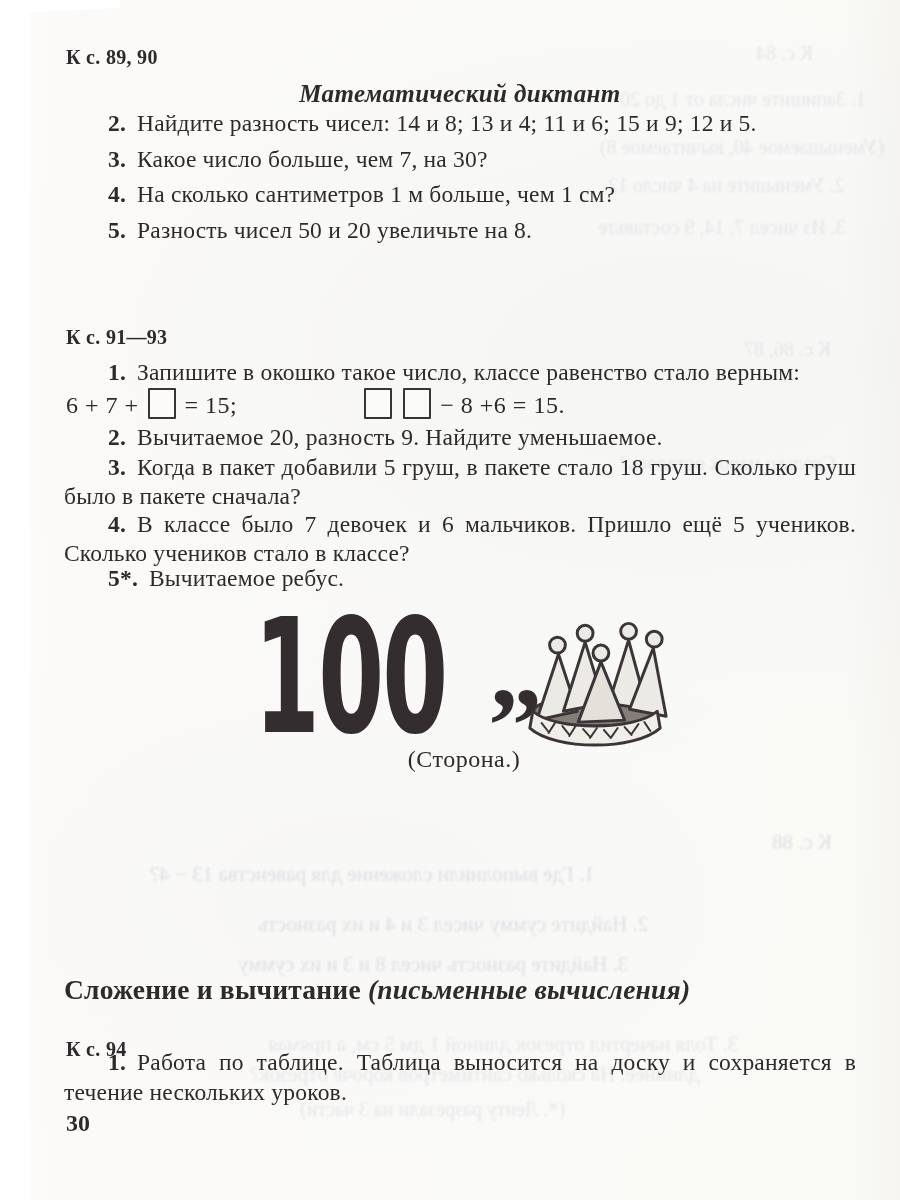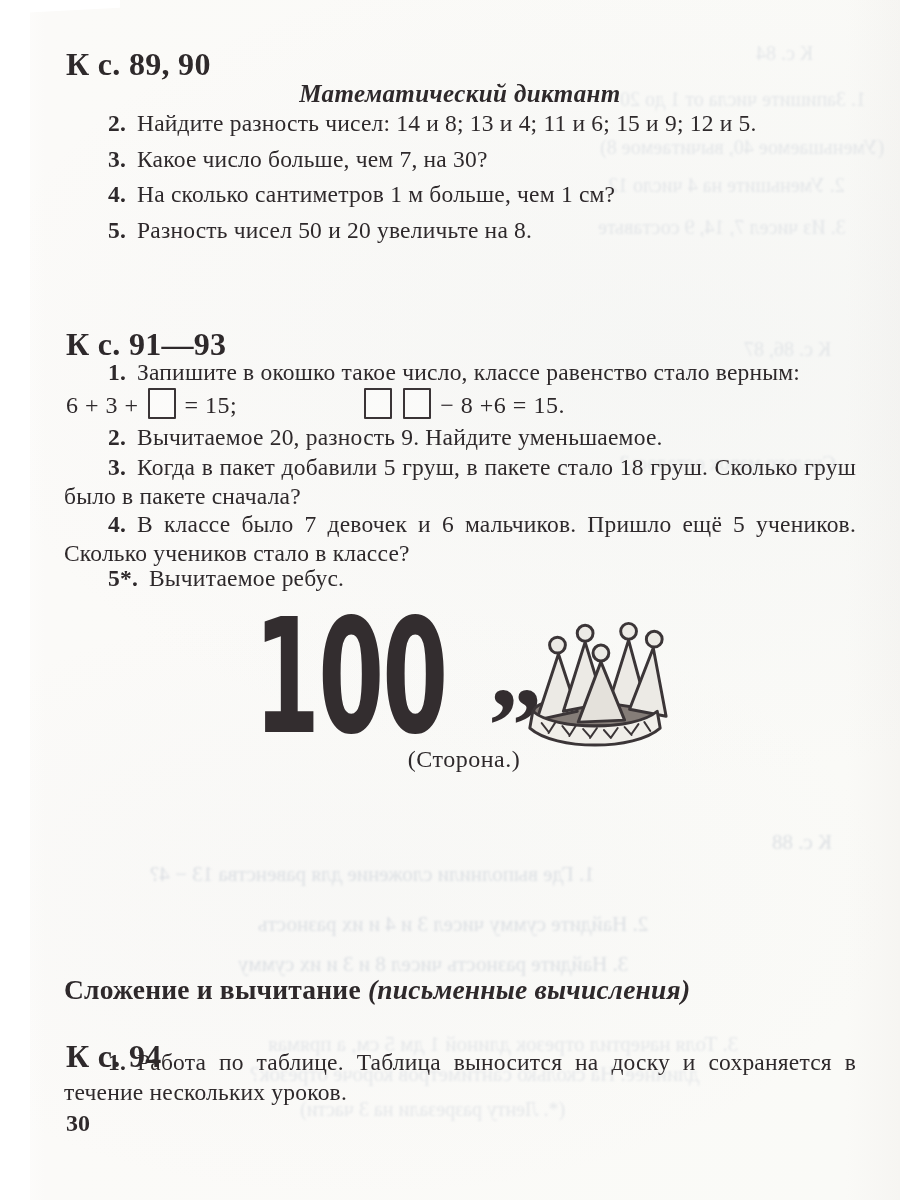--- a/index.html
+++ b/index.html
@@ -23,21 +23,21 @@
     filter:blur(1.1px);
     color:#c7cdd6;
     opacity:.42;
     white-space:nowrap;
     font-family:"Liberation Serif",serif;
     pointer-events:none;
   }
   .ghost.dk{color:#bfc6d0;opacity:.5;}
 
   
-  .kc{position:absolute;left:66px;font-weight:bold;font-size:32px;letter-spacing:.3px;}
+  .kc{position:absolute;left:66px;font-weight:bold;font-size:20px;letter-spacing:.3px;}
   .sec-title{
     position:absolute;left:64px;width:792px;text-align:center;
     font-weight:bold;font-style:italic;font-size:25px;letter-spacing:.4px;
   }
   .heading2{
     position:absolute;left:64px;width:792px;text-align:left;
     font-weight:bold;font-size:27.5px;letter-spacing:.2px;
   }
   .heading2 .it{font-style:italic;}
 
@@ -115,21 +115,21 @@
     <p><b class="num">3.</b><span>Какое число больше, чем 7, на 30?</span></p>
     <p><b class="num">4.</b><span>На сколько сантиметров 1 м больше, чем 1 см?</span></p>
     <p><b class="num">5.</b><span>Разность чисел 50 и 20 увеличьте на 8.</span></p>
   </div>
 
   <div class="kc" style="top:326px;">К с. 91—93</div>
 
   <p class="para2 single" style="top:358px;"><b class="num">1.</b><span>Запишите в окошко такое число, классе равенство стало верным:</span></p>
 
   <div class="eq">
-    <span>6 + 3 +</span><span class="abox"></span><span>= 15;</span><span class="eq-gap"></span><span class="abox"></span><span class="abox b2"></span><span>− 8 +6 = 15.</span>
+    <span>6 + 7 +</span><span class="abox"></span><span>= 15;</span><span class="eq-gap"></span><span class="abox"></span><span class="abox b2"></span><span>− 8 +6 = 15.</span>
   </div>
 
   <p class="para2 single" style="top:423px;"><b class="num">2.</b><span>Вычитаемое 20, разность 9. Найдите уменьшаемое.</span></p>
 
   <p class="para2" style="top:453px;"><b class="num">3.</b><span>Когда в пакет добавили 5 груш, в пакете стало 18 груш. Сколько груш было в пакете сначала?</span></p>
 
   <p class="para2" style="top:510px;"><b class="num">4.</b><span>В классе было 7 девочек и 6 мальчиков. Пришло ещё 5 учеников. Сколько учеников стало в классе?</span></p>
 
   <p class="para2 single" style="top:564px;"><b class="num">5*.</b><span>Вычитаемое ребус.</span></p>
 

